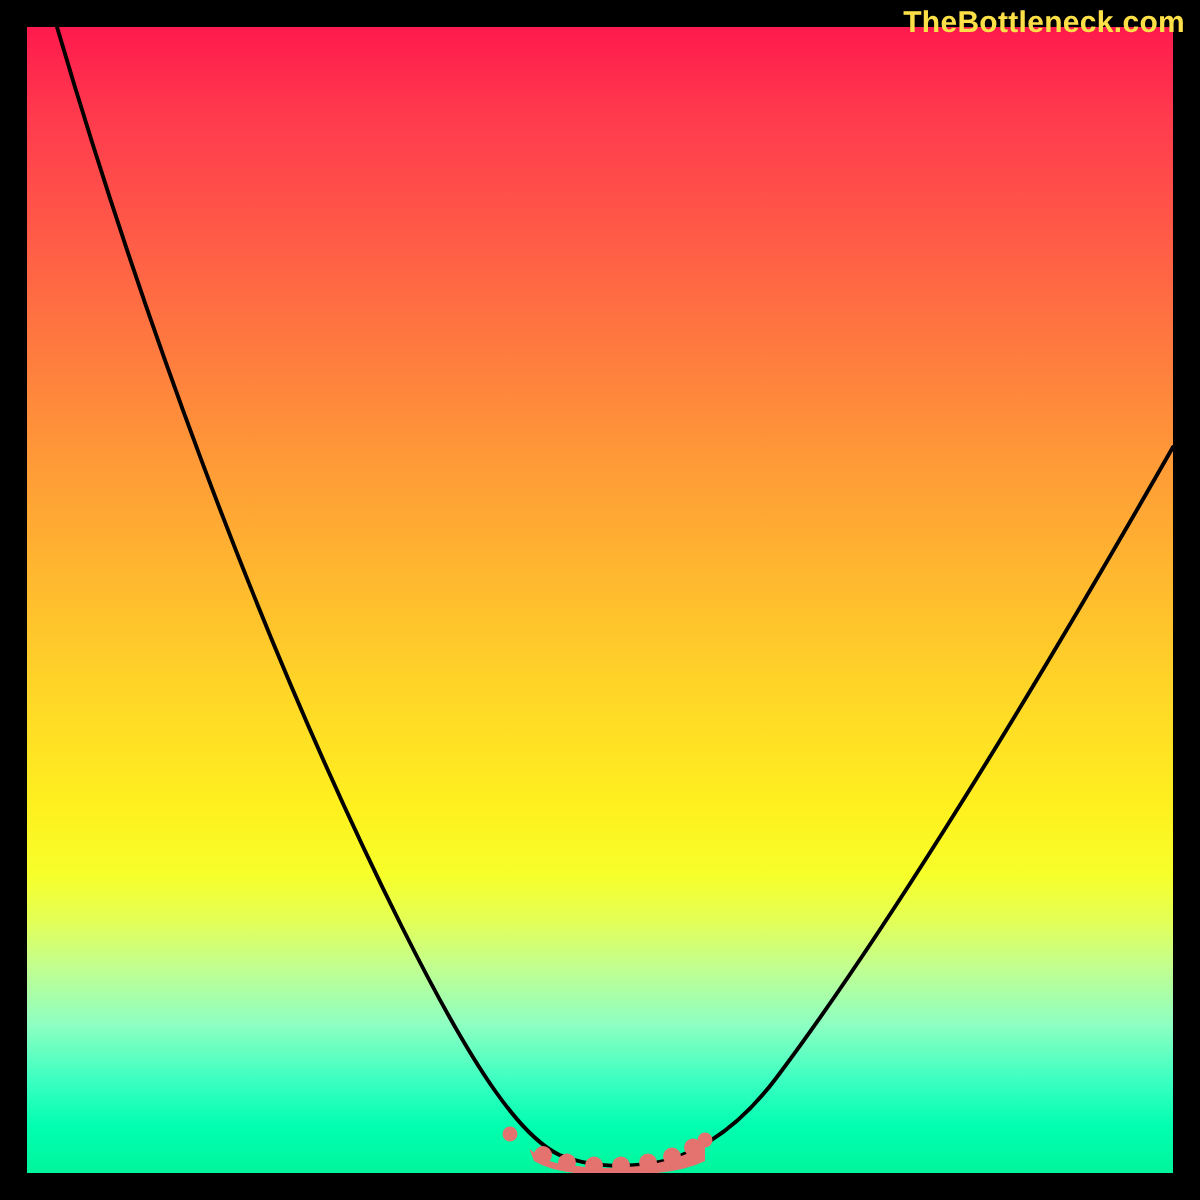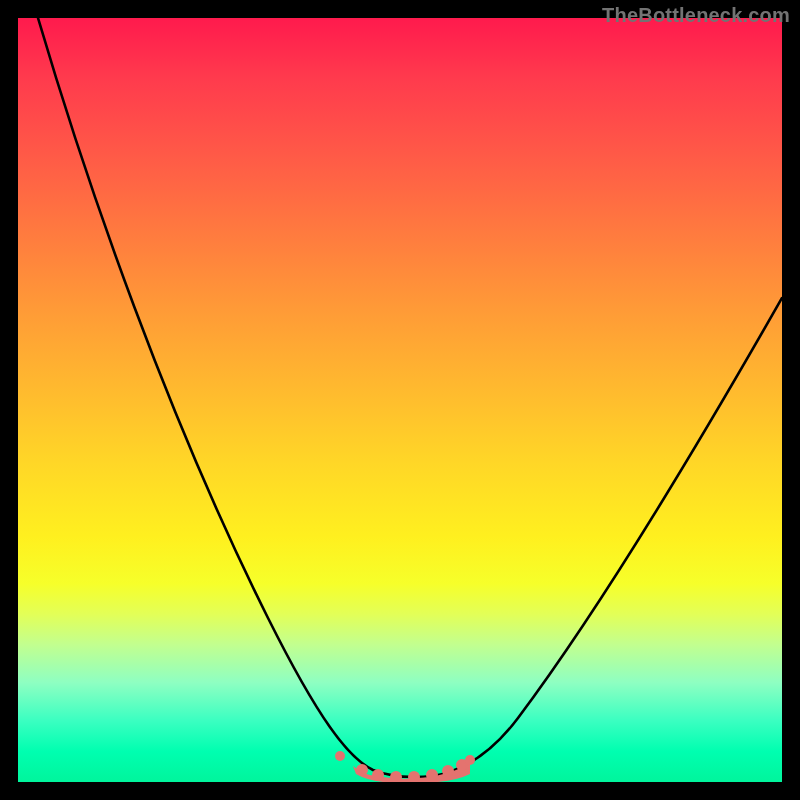--- a/index.html
+++ b/index.html
@@ -32,21 +32,21 @@
       #8effc2 87%,
       #3affc1 92%,
       #00ffb0 96%,
       #00f59c 100%
     );
   }
   .watermark {
     position: absolute;
     top: 4px;
     right: 10px;
-    color: #737373;
+    color: #fde047;
     font-size: 20px;
     font-weight: 600;
     letter-spacing: 0.2px;
     z-index: 5;
     user-select: none;
   }
   svg.curves {
     position: absolute;
     left: 0;
     top: 0;

